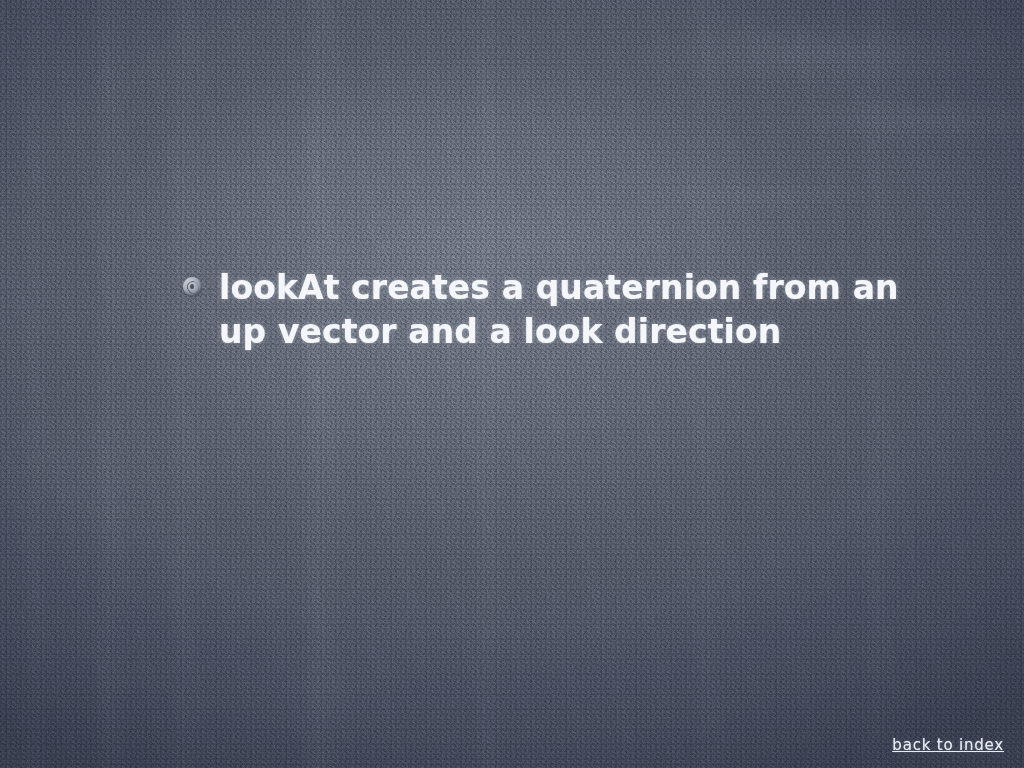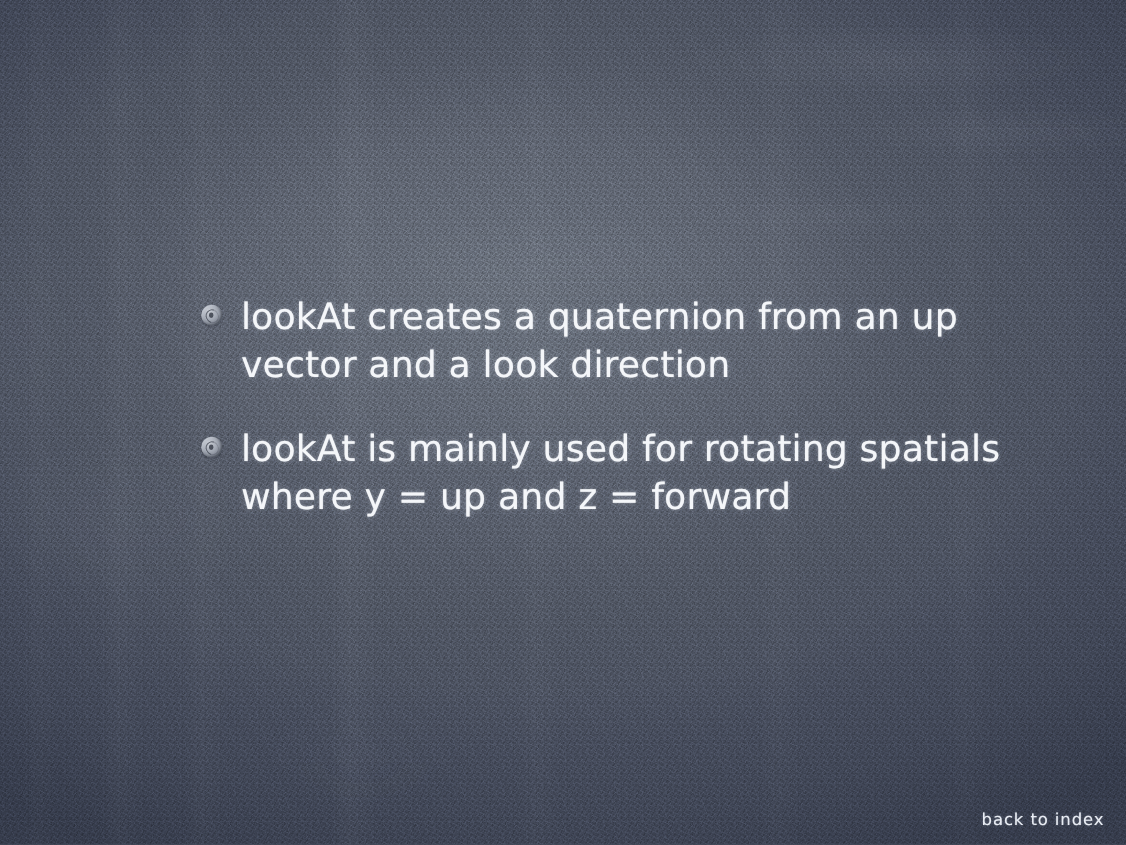--- a/index.html
+++ b/index.html
@@ -214,37 +214,39 @@
     height: 4.4px;
     border-radius: 50%;
     background: rgba(48,53,64,.8);
   }
 
   .bullet-text {
     font-size: 33px;
     line-height: 44px;
     letter-spacing: .1px;
     max-width: 724px;
+    font-weight: bold;
   }
 
   
 
   .footer-link {
     position: absolute;
     right: 16px;
     bottom: 12px;
     font-size: 15px;
     line-height: 18px;
     letter-spacing: .8px;
     color: #e8ecf3;
     text-shadow:
       0 0 1px rgba(232,238,246,.5),
       0 0 4px rgba(205,216,232,.22);
     cursor: pointer;
     padding: 2px 4px;
+    text-decoration: underline;
   }
 </style>
 </head>
 <body>
 
 <div id="slide">
 
   <div class="bg-base"></div>
   <div class="bg-haze"></div>
   <div class="bg-streaks"></div>
@@ -257,23 +259,19 @@
 
 
     <div class="bullets">
 
       <div class="bullet-row">
         <span class="bullet-marker"></span>
         <span class="bullet-text chalk">lookAt creates a quaternion from an up vector and a look direction</span>
       </div>
 
 
-      <div class="bullet-row">
-        <span class="bullet-marker"></span>
-        <span class="bullet-text chalk">lookAt is mainly used for rotating spatials where y = up and z = forward</span>
-      </div>
 
     </div>
 
     <div class="footer-link">back to index</div>
 
   </div>
 </div>
 
 </body></html>

